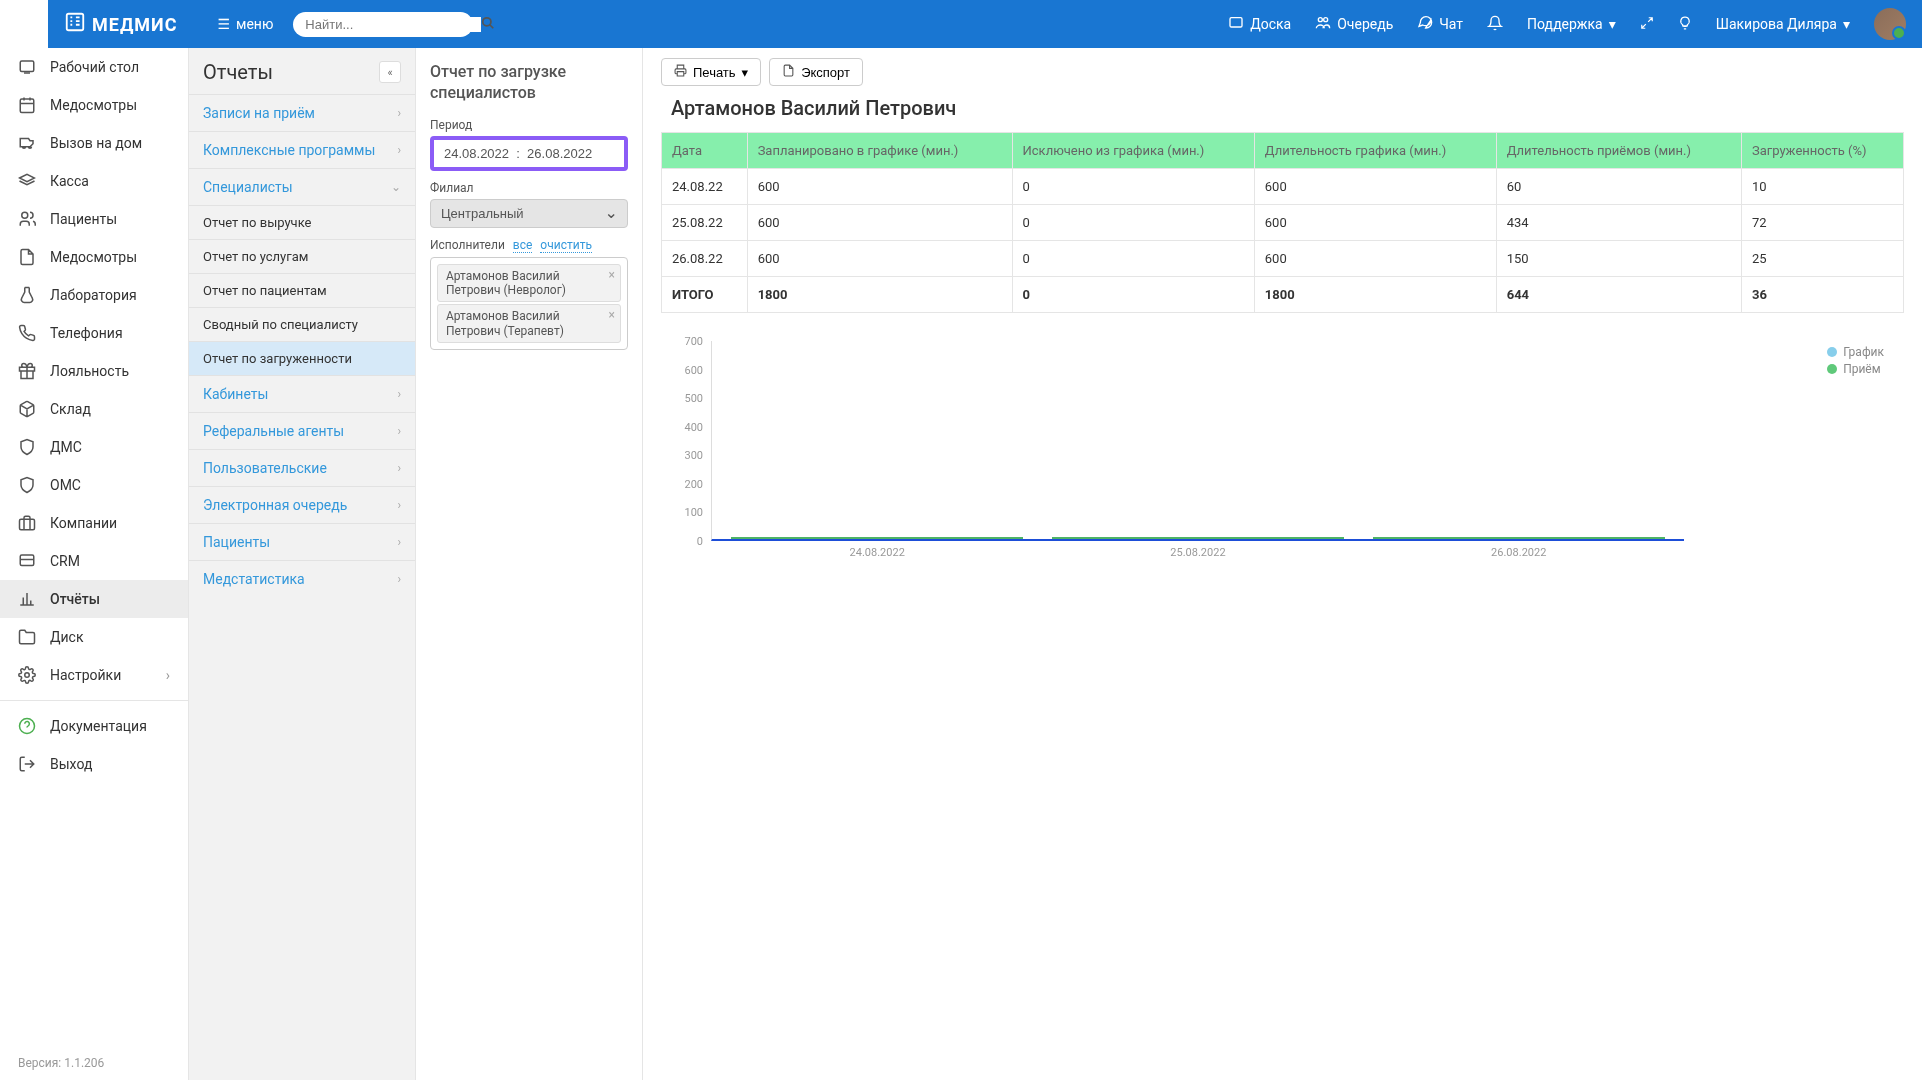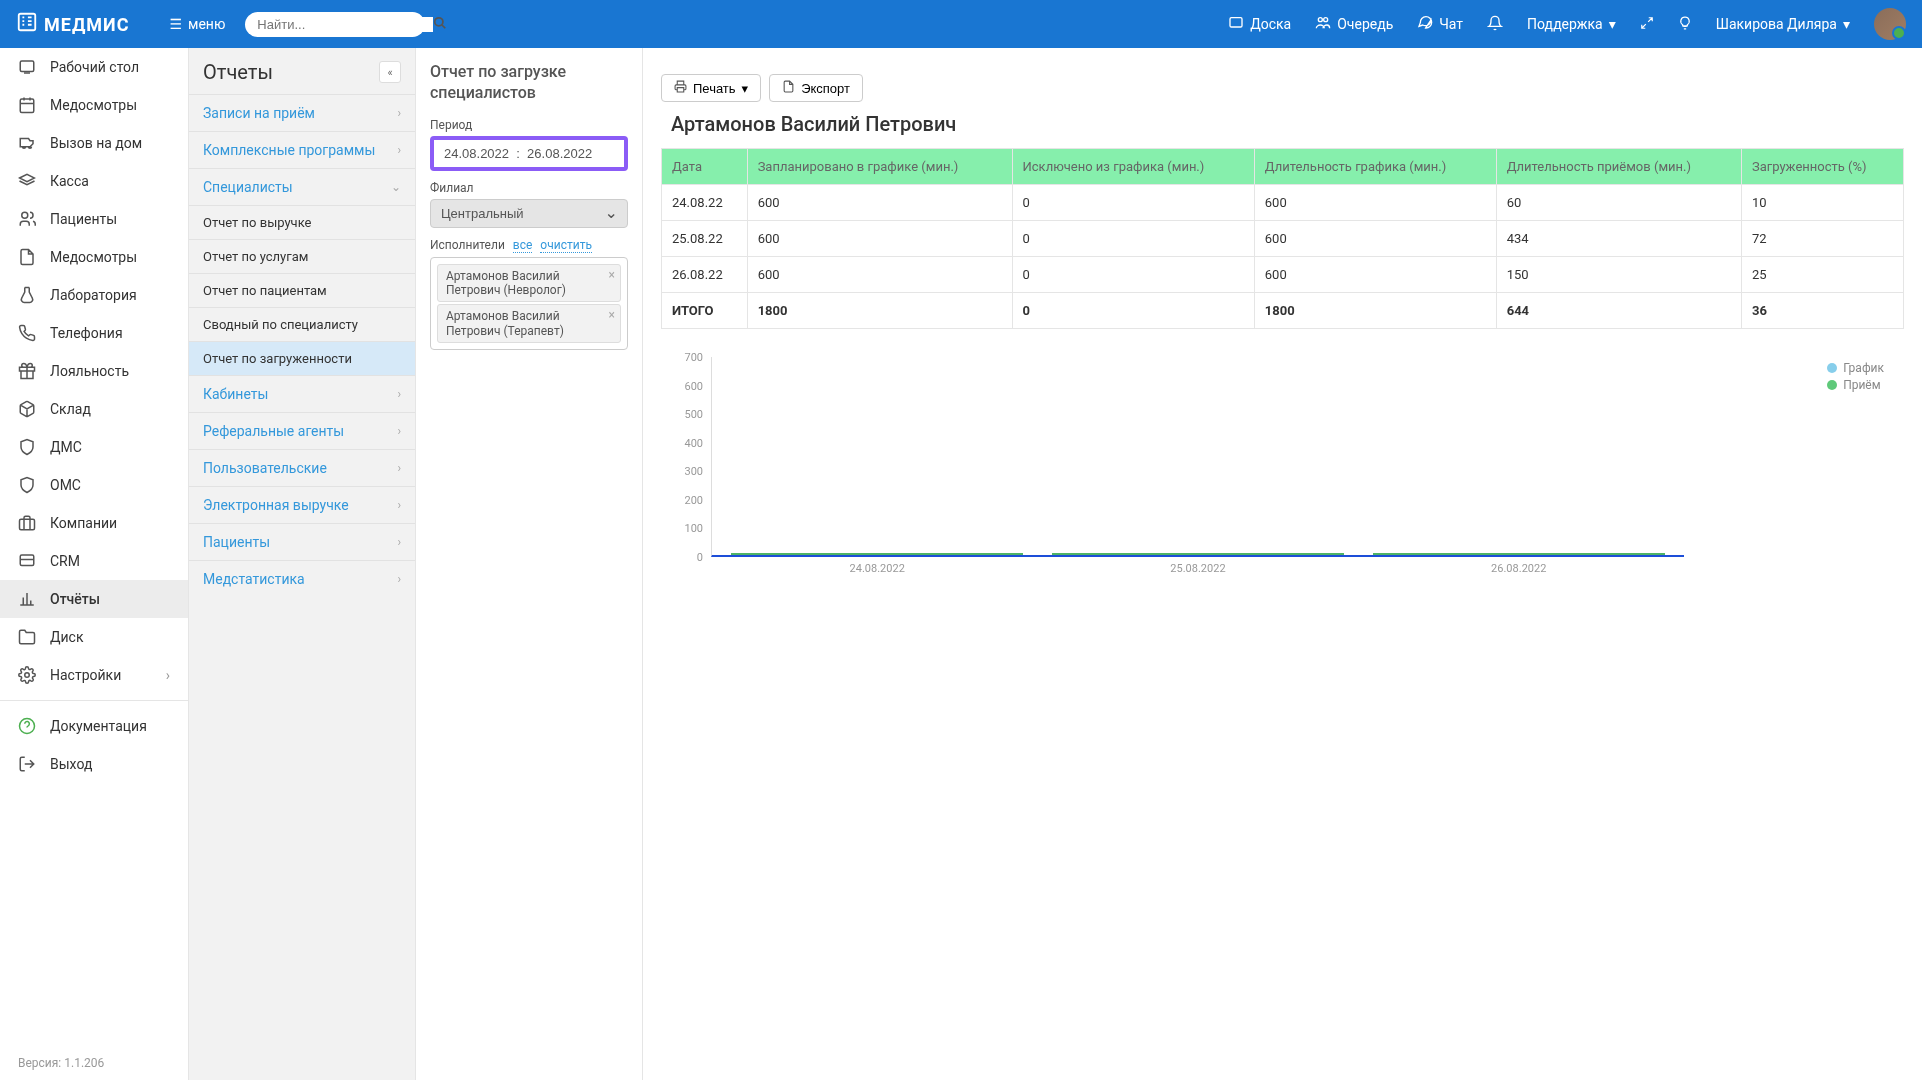--- a/index.html
+++ b/index.html
@@ -1,17 +1,17 @@
 <!DOCTYPE html>
 <html><head>
 <meta charset="utf-8">
 <style>
 * { box-sizing: border-box; margin: 0; padding: 0; }
 body { font-family: -apple-system, BlinkMacSystemFont, "Segoe UI", Roboto, sans-serif; font-size: 14px; color: #333; background: #fff; }
-.header { background: #1976d2; color: #fff; height: 48px; display: flex; align-items: center; padding: 0 16px; }
+.header { background: #1976d2; color: #fff; height: 48px; display: flex; align-items: center; padding: 0 16px; margin-left: 48px; }
 .logo { font-weight: bold; font-size: 18px; letter-spacing: 1px; display: flex; align-items: center; gap: 6px; }
 .logo-icon { display: inline-block; }
 .menu-toggle { margin-left: 40px; display: flex; align-items: center; gap: 6px; cursor: pointer; }
 .search-box { margin-left: 20px; background: #fff; border-radius: 16px; padding: 4px 12px; display: flex; align-items: center; width: 180px; }
 .search-box input { border: none; outline: none; flex: 1; font-size: 13px; color: #555; }
 .header-right { margin-left: auto; display: flex; align-items: center; gap: 24px; }
 .header-item { display: flex; align-items: center; gap: 6px; cursor: pointer; font-size: 14px; }
 .avatar { width: 32px; height: 32px; border-radius: 50%; background: linear-gradient(135deg,#8a6d5a,#a07d63); position: relative; }
 .avatar::after { content:''; position:absolute; bottom:0; right:0; width:10px; height:10px; background:#4caf50; border-radius:50%; border:2px solid #1976d2; }
 .layout { display: flex; height: calc(100vh - 48px); }
@@ -35,21 +35,21 @@
 .f-label { font-size: 12px; color: #555; margin-bottom: 4px; margin-top: 10px; }
 .f-input { width:100%; border:4px solid #8b5cf6; border-radius:4px; padding:6px 10px; font-size:13px; color:#555; background:#fff; }
 .f-select { width:100%; border:1px solid #ccc; border-radius:4px; padding:6px 10px; font-size:13px; color:#555; background:#e5e5e5; appearance:none; position:relative; }
 .select-wrap { position: relative; }
 .select-wrap::after { content:'⌄'; position:absolute; right:10px; top:4px; color:#555; pointer-events:none; font-size:16px; }
 .f-row-inline { display:flex; align-items:center; gap:8px; }
 .link-sm { color: #3498db; font-size: 12px; cursor:pointer; border-bottom:1px dotted #3498db; }
 .chip-box { border:1px solid #ccc; border-radius:4px; padding: 4px; margin-top:4px; }
 .chip { background:#f2f2f2; border:1px solid #ddd; border-radius:3px; padding:4px 18px 4px 8px; font-size:12px; color:#555; margin:2px; display:block; position:relative; line-height:1.2; }
 .chip .x { position:absolute; right:5px; top:3px; color:#aaa; cursor:pointer; }
-.content { flex:1; padding: 26px 18px; overflow:auto; }
+.content { flex:1; padding: 10px 18px; overflow:auto; }
 .toolbar-c { display:flex; gap:8px; margin-bottom: 10px; }
 .btn { border:1px solid #ccc; background:#fff; border-radius:4px; padding:5px 12px; font-size:13px; cursor:pointer; display:flex; align-items:center; gap:6px; }
 .person-title { font-size: 20px; font-weight: 500; color: #333; margin: 8px 0 12px 10px; }
 table { width:100%; border-collapse: collapse; font-size: 13px; }
 th, td { border:1px solid #e5e5e5; padding: 10px 10px; text-align:left; vertical-align: top; }
 th { font-weight: 400; color: #666; background:#86efac; }
 tr.total td { font-weight: bold; }
 .chart-area { margin-top: 18px; position:relative; height: 240px; padding: 10px 20px 30px 50px; }
 .y-axis { position:absolute; left:0; top:10px; bottom:30px; width:46px; }
 .y-tick { position:absolute; right:4px; font-size:11px; color:#999; transform: translateY(50%); }
@@ -341,21 +341,21 @@
         </div>
         <div class="sub-section blue">
           <span>Реферальные агенты</span>
           <span class="chev">›</span>
         </div>
         <div class="sub-section blue">
           <span>Пользовательские</span>
           <span class="chev">›</span>
         </div>
         <div class="sub-section blue">
-          <span>Электронная выручке</span>
+          <span>Электронная очередь</span>
           <span class="chev">›</span>
         </div>
         <div class="sub-section blue">
           <span>Пациенты</span>
           <span class="chev">›</span>
         </div>
         <div class="sub-section blue">
           <span>Медстатистика</span>
           <span class="chev">›</span>
         </div>

